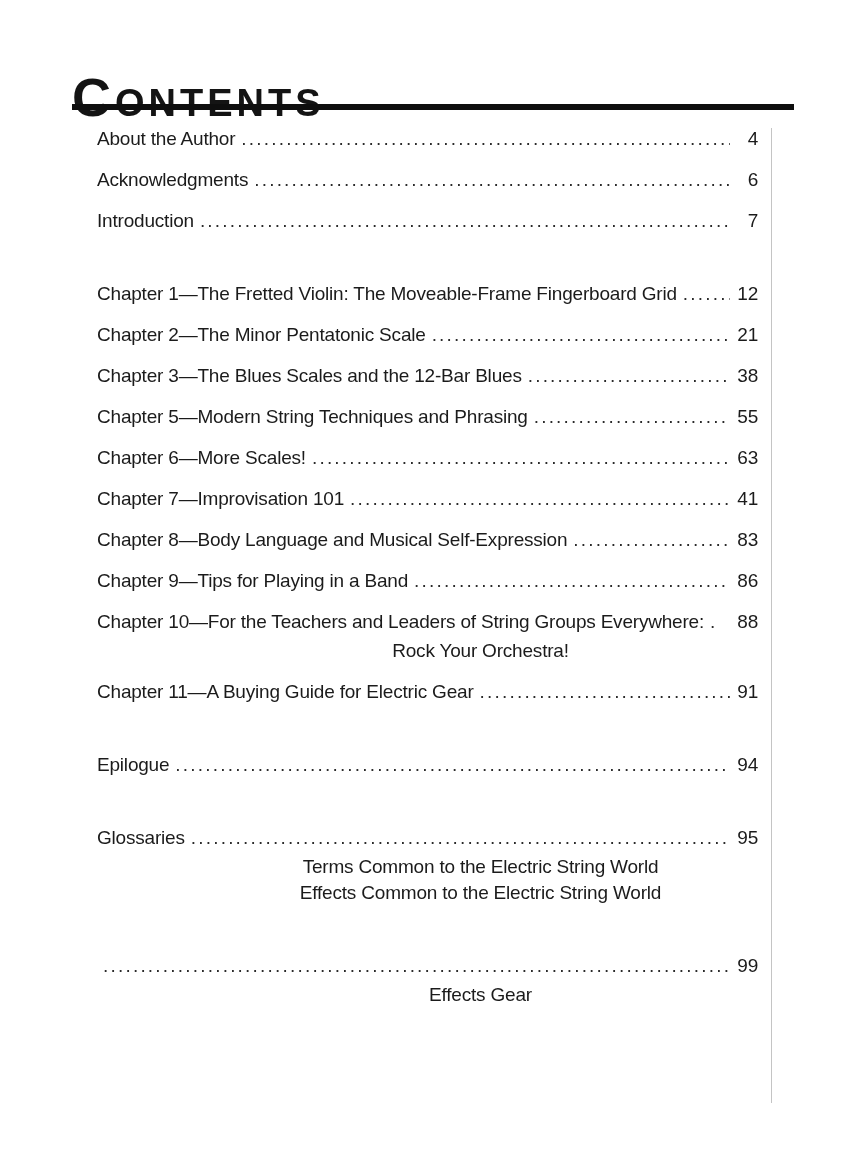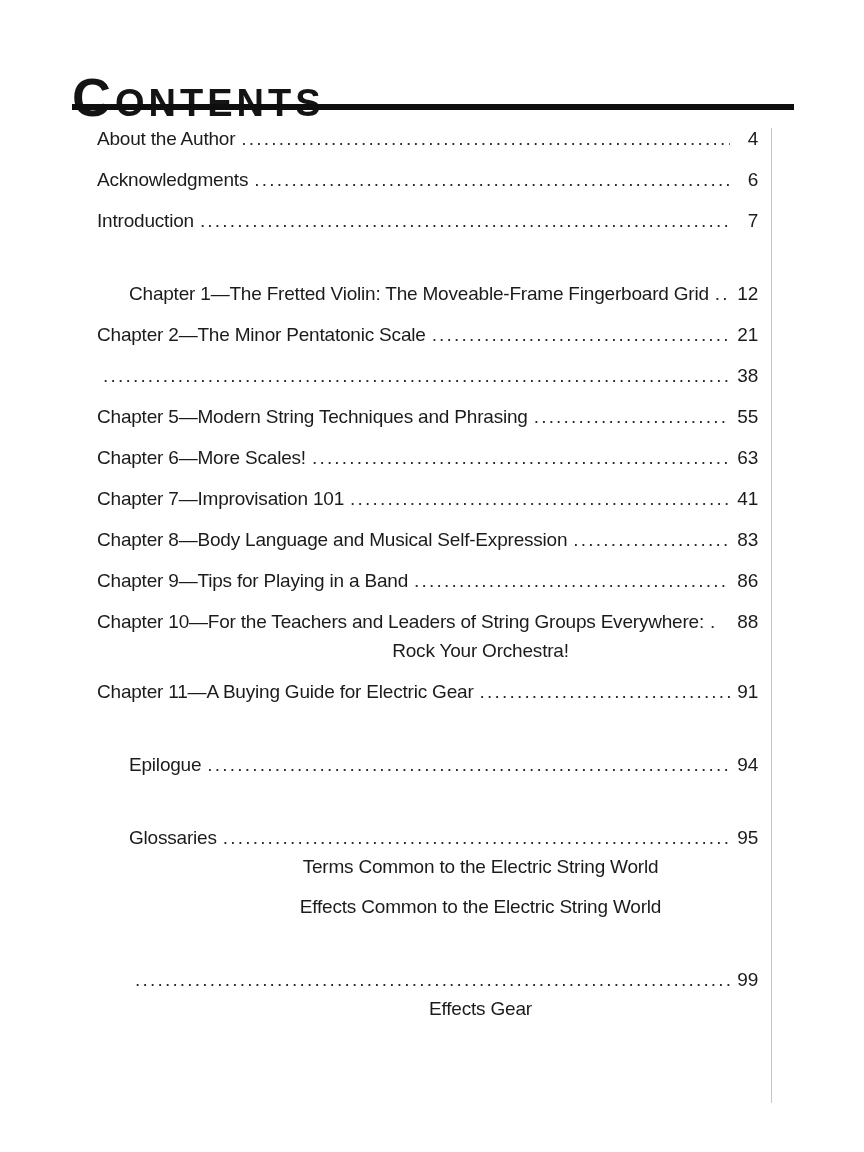--- a/index.html
+++ b/index.html
@@ -51,21 +51,21 @@
   
   .toc {
     position: absolute;
     left: 97px; top: 127px;
     width: 661px;
     font-size: 19px;
     letter-spacing: -0.2px;
   }
   .toc > .row { margin-top: 17px; }
   .toc > :first-child { margin-top: 0; }
-  .toc > .gap-lg { margin-top: 49px; margin-left: 32px; }
+  .toc > .gap-lg { margin-top: 49px; }
   .row {
     display: flex;
     align-items: baseline;
     line-height: 24px;
     white-space: nowrap;
   }
   .label { flex: 0 0 auto; }
   .leader {
     flex: 1 1 auto;
     min-width: 0;
@@ -84,21 +84,21 @@
     min-width: 26px;
     text-align: right;
   }
   .toc > .subline {
     margin-top: 5px;
     padding-left: 106px;
     line-height: 24px;
     white-space: nowrap;
     text-align: center;
   }
-  .toc > .subline + .subline { margin-top: 16px; }
+  .toc > .subline + .subline { margin-top: 2px; }
   .subline.italic { }
 </style>
 </head>
 <body>
 
 <div class="page">
 
   <h1 class="header"><span class="title-initial">C</span><span class="title-rest">ONTENTS</span></h1>
   <div class="title-rule"></div>
   <div class="page-edge-line"></div>
@@ -129,20 +129,21 @@
       <span class="pagenum">12</span>
     </div>
 
     <div class="row">
       <span class="label">Chapter 2—The Minor Pentatonic Scale</span>
       <span class="leader"></span>
       <span class="pagenum">21</span>
     </div>
 
     <div class="row">
+      <span class="label">Chapter 3—The Blues Scales and the 12-Bar Blues</span>
       <span class="leader"></span>
       <span class="pagenum">38</span>
     </div>
 
 
     <div class="row">
       <span class="label">Chapter 5—Modern String Techniques and Phrasing</span>
       <span class="leader"></span>
       <span class="pagenum">55</span>
     </div>

